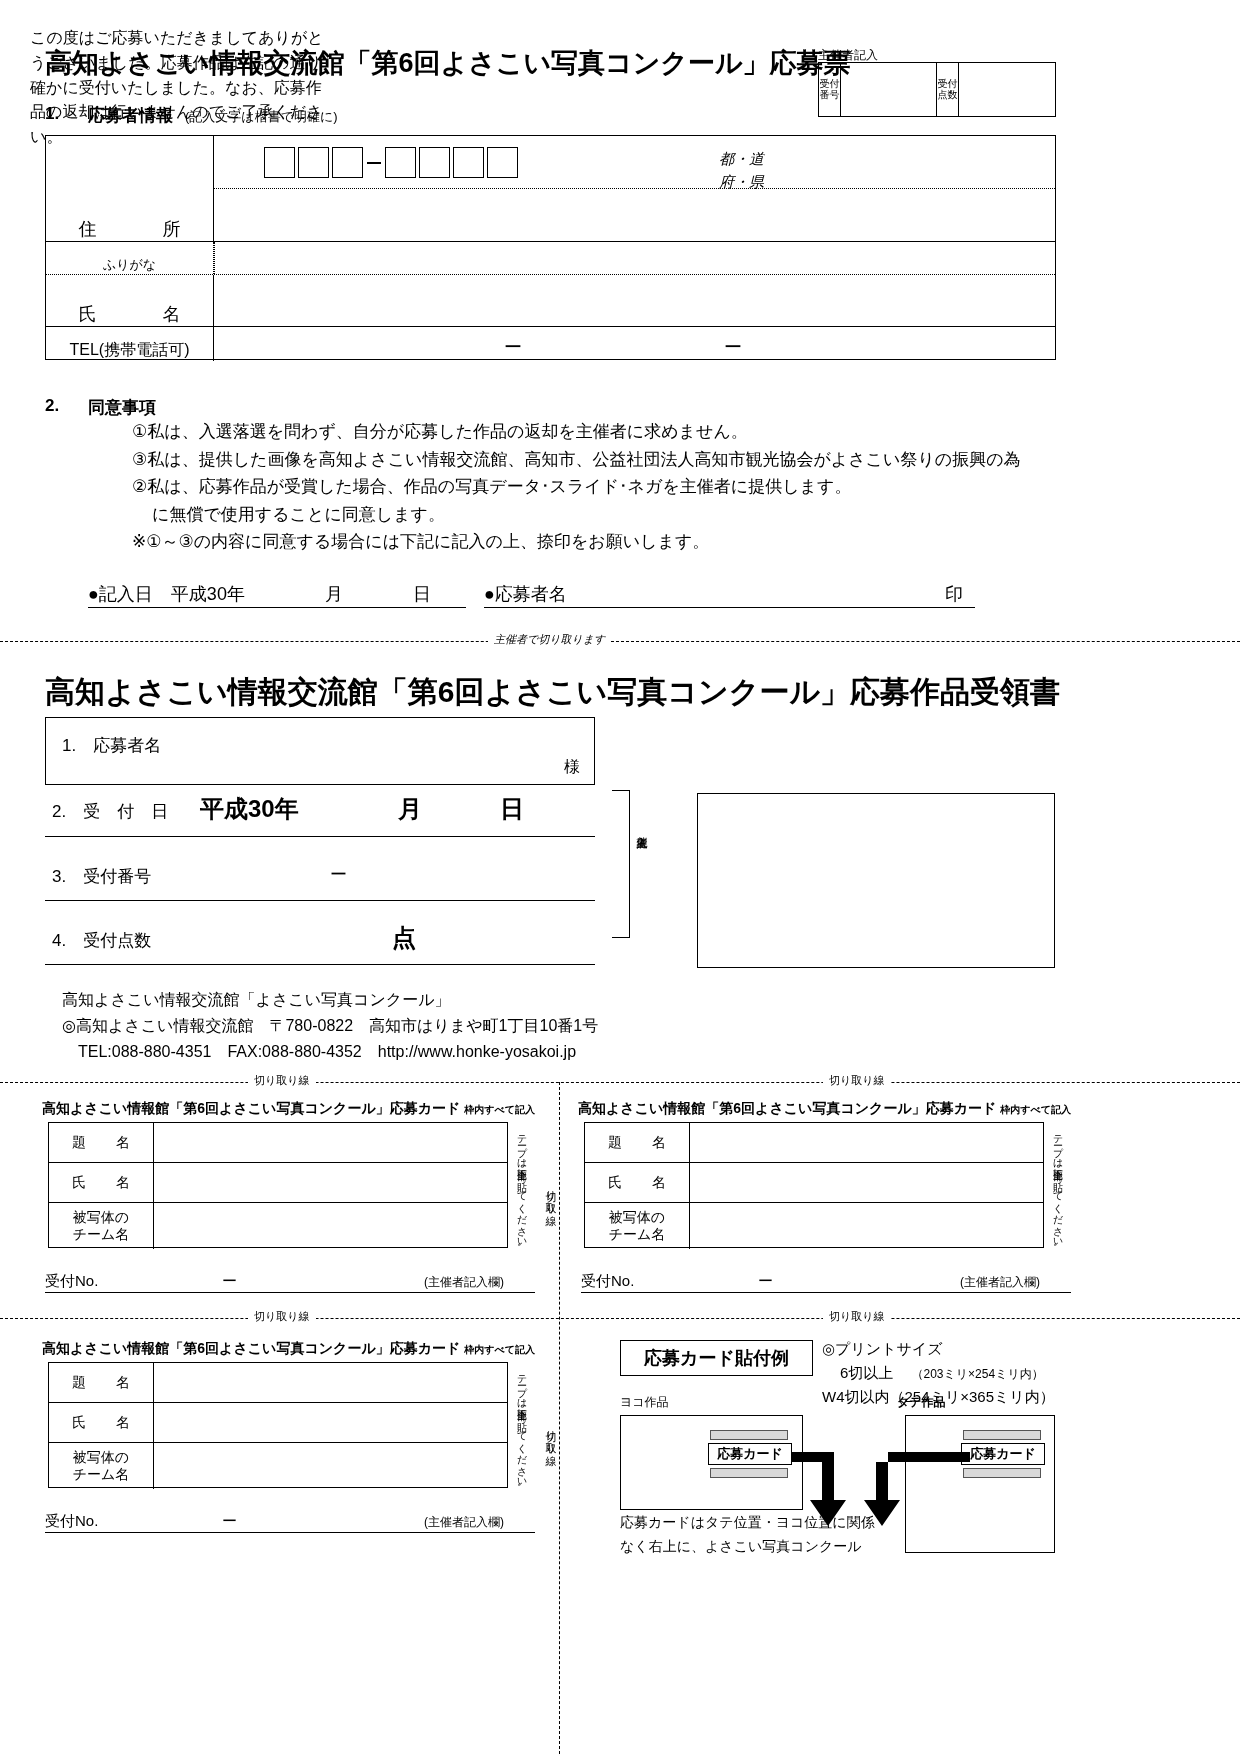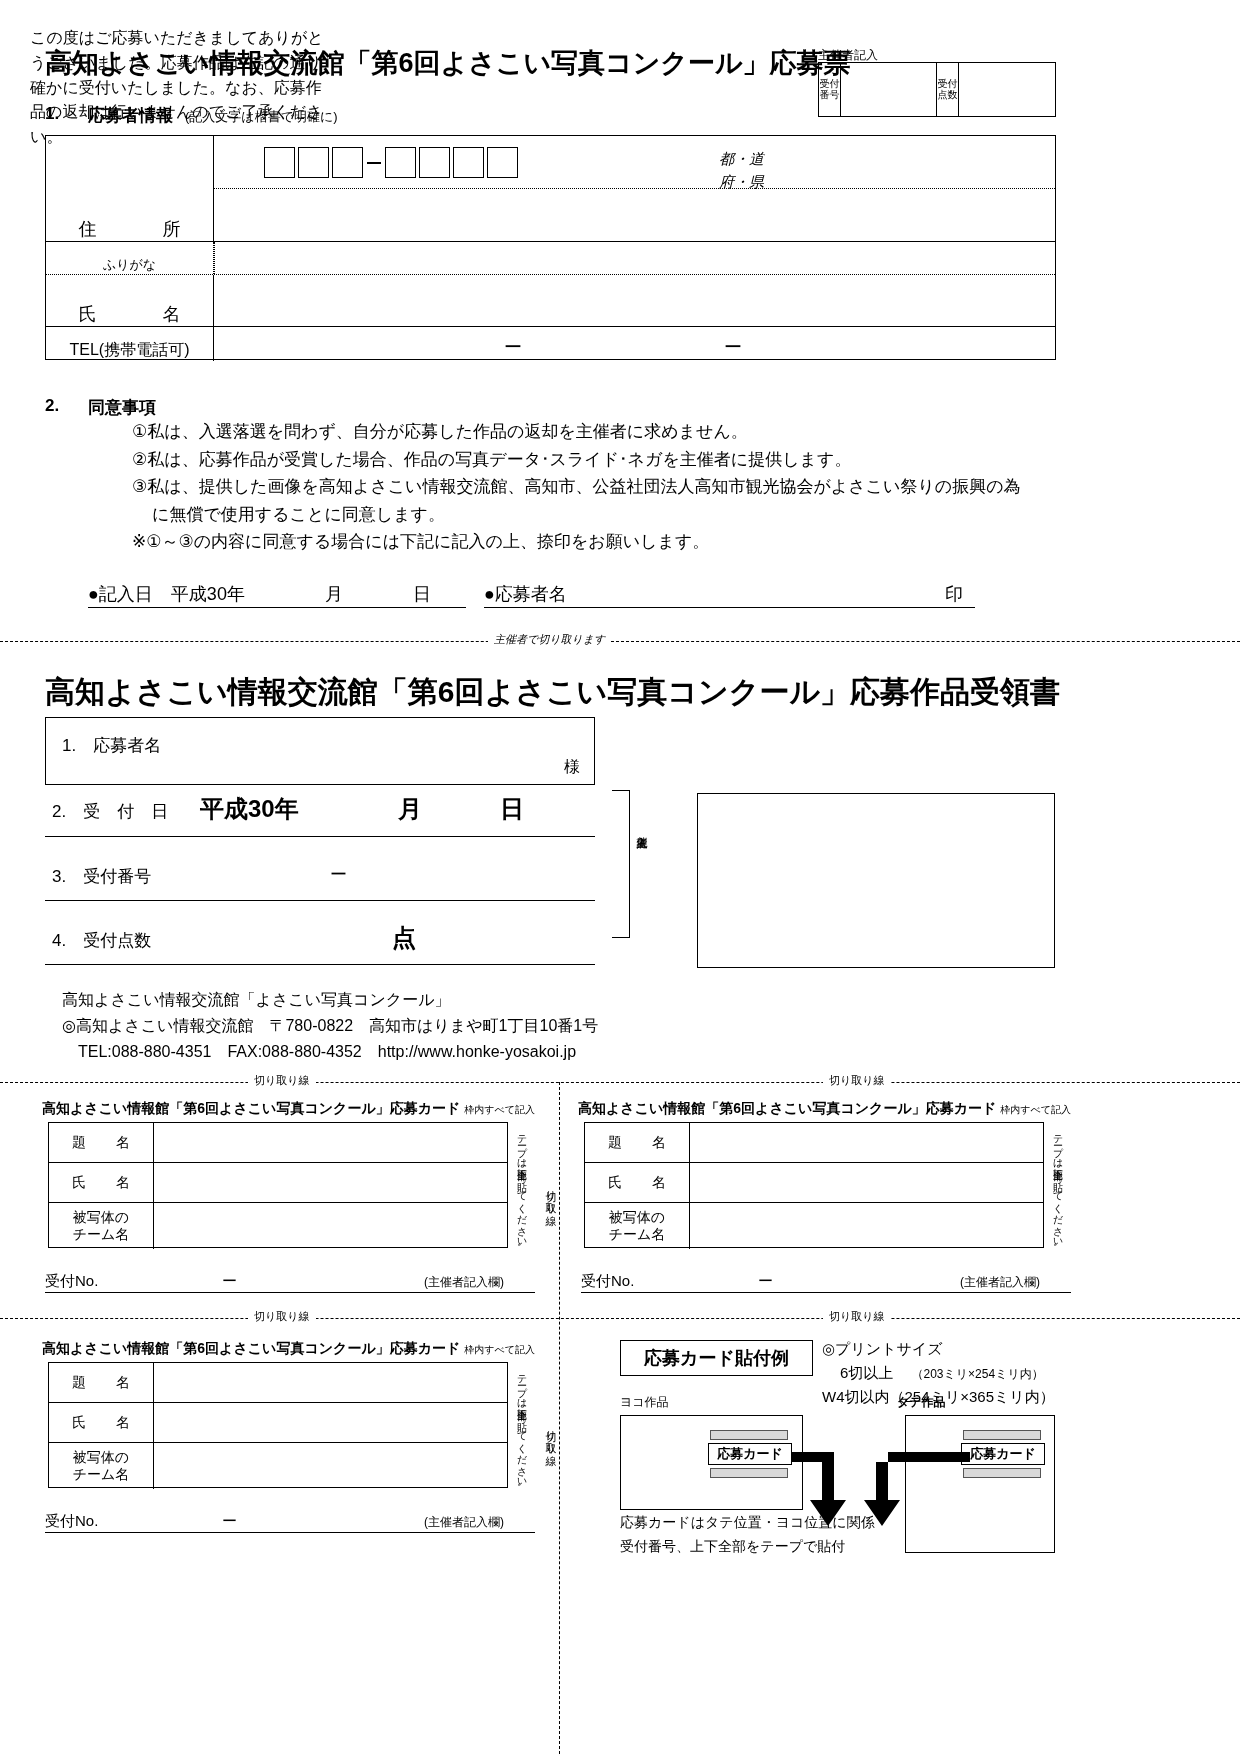--- a/index.html
+++ b/index.html
@@ -221,21 +221,21 @@
   .vert-dash {
     position: absolute;
     border-left: 1.5px dashed #000;
   }
   .card-title {
     position: absolute;
     font-size: 14px;
     font-weight: bold;
     white-space: nowrap;
   }
-  .card-title .small { font-size: 10px; font-weight: normal; }
+  .card-title .small { font-size: 10px; font-weight: bold; }
 
   .card-table {
     position: absolute;
     width: 460px; height: 126px;
     border: 1.6px solid #000;
     box-sizing: border-box;
   }
   .card-table .rowc {
     position: absolute; left: 0; width: 100%;
     box-sizing: border-box;
@@ -396,22 +396,22 @@
         <div class="tel-dash2">ー</div>
       </div>
     </div>
   </div>
 
   <div class="sec-num" style="left:45px; top:396px;">2.</div>
   <div class="sec-title" style="left:88px; top:396px;">同意事項</div>
 
   <div class="agree-list" style="top:418px;">
     <div>①私は、入選落選を問わず、自分が応募した作品の返却を主催者に求めません。</div>
+    <div>③私は、提供した画像を高知よさこい情報交流館、高知市、公益社団法人高知市観光協会がよさこい祭りの振興の為</div>
     <div>②私は、応募作品が受賞した場合、作品の写真データ･スライド･ネガを主催者に提供します。</div>
-    <div>③私は、提供した画像を高知よさこい情報交流館、高知市、公益社団法人高知市観光協会がよさこい祭りの振興の為</div>
     <div class="agree-indent">に無償で使用することに同意します。</div>
     <div>※①～③の内容に同意する場合には下記に記入の上、捺印をお願いします。</div>
   </div>
 
   <div class="sign-line" style="left:88px; top:582px;">●記入日　平成30年</div>
   <div class="sign-line" style="left:325px; top:582px;">月</div>
   <div class="sign-line" style="left:413px; top:582px;">日</div>
   <div class="underline-long" style="left:88px; top:607px; width:378px;"></div>
 
   <div class="sign-line" style="left:484px; top:582px;">●応募者名</div>
@@ -571,15 +571,15 @@
   <div class="app-card-chip" style="left:961px; top:1443px; width:84px; height:22px;">応募カード</div>
 
   <svg class="abs" style="left:786px; top:1438px;" width="70" height="90" viewBox="0 0 70 90">
     <path d="M6 14 H48 V62 H60 L42 88 L24 62 H36 V24 H6 Z" fill="#000"></path>
   </svg>
   <svg class="abs" style="left:860px; top:1438px;" width="110" height="90" viewBox="0 0 110 90">
     <path d="M104 14 H22 V62 H34 L16 88 L-2 62 H10 V24 H104 Z" fill="#000" transform="translate(6,0)"></path>
   </svg>
 
   <div class="ex-note" style="left:620px; top:1512px;">応募カードはタテ位置・ヨコ位置に関係</div>
-  <div class="ex-note" style="left:620px; top:1536px;">受付番号、上下全部をテープで貼付</div>
+  <div class="ex-note" style="left:620px; top:1536px;">なく右上に、よさこい写真コンクール</div>
 
 </div>
 
 </body></html>

